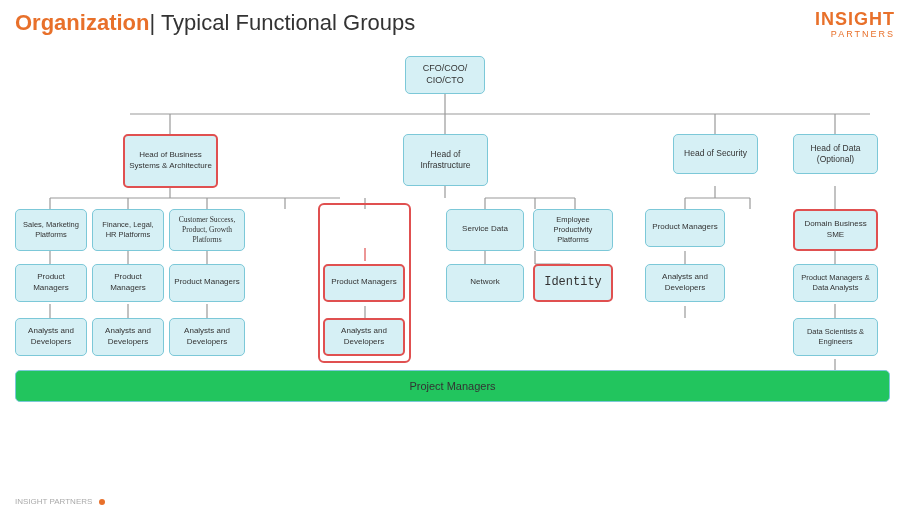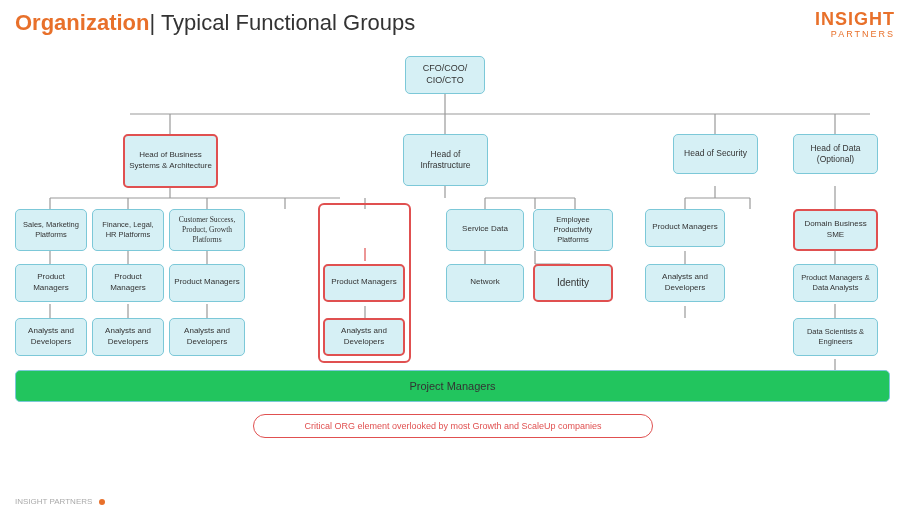--- a/index.html
+++ b/index.html
@@ -292,21 +292,21 @@
 
     <div class="box box-red" style="left:308px;top:218px;width:82px;height:38px;font-size:8px;">
       <span>Product
 Managers</span>
     </div>
 
     <div class="box" style="left:431px;top:218px;width:78px;height:38px;font-size:8px;">
       <span>Network</span>
     </div>
 
-    <div class="box box-red" style="left:518px;top:218px;width:80px;height:38px;font-size:10px;">
+    <div class="box box-red" style="left:518px;top:218px;width:80px;height:38px;font-size:12px;font-family:Liberation Mono, monospace;">
       <span>Identity</span>
     </div>
 
     <div class="box" style="left:630px;top:218px;width:80px;height:38px;font-size:8px;">
       <span>Analysts and
 Developers</span>
     </div>
 
     <div class="box" style="left:778px;top:218px;width:85px;height:38px;font-size:7.5px;">
       <span>Product
@@ -338,23 +338,20 @@
       <span>Data Scientists &amp;
 Engineers</span>
     </div>
 
     <div style="position:absolute;left:303px;top:157px;width:93px;height:160px;border:2px solid #e05050;border-radius:6px;pointer-events:none;"></div>
 
     <div class="bottom-bar" style="left:0px;top:324px;width:875px;height:32px;font-size:11px;">
       <span>Project Managers</span>
     </div>
 
-    <div class="critical-note" style="left:238px;top:368px;width:400px;height:24px;">
-      <span>Critical ORG element overlooked by most Growth and   ScaleUp companies</span>
-    </div>
 
   </div>
 
   <div class="footer">
     <span>INSIGHT PARTNERS</span>
     <span class="footer-dot"></span>
   </div>
 
 </div>
 

